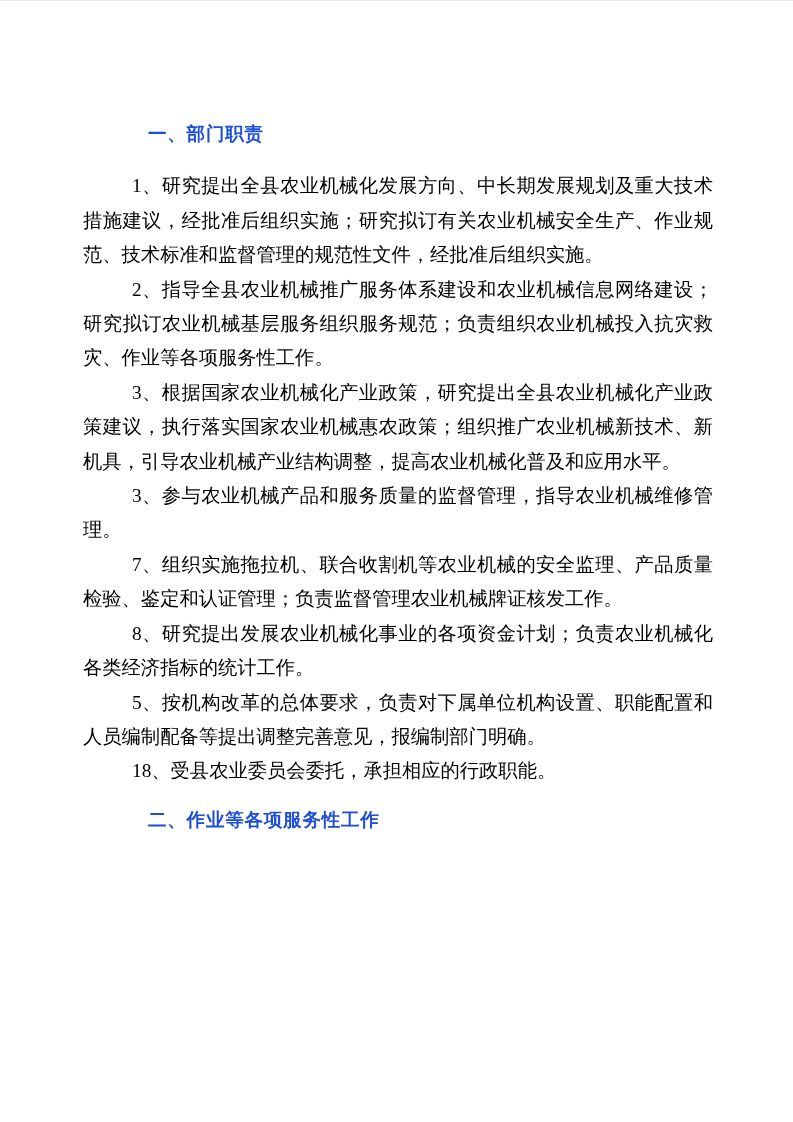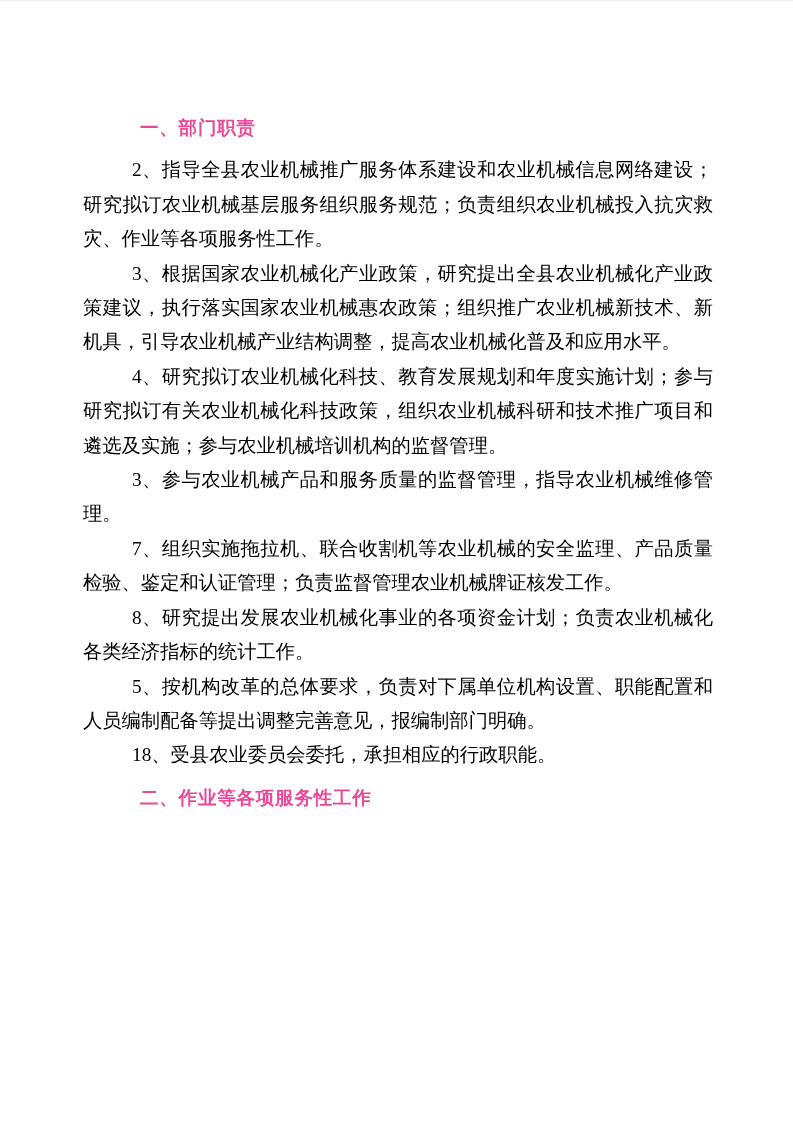--- a/index.html
+++ b/index.html
@@ -25,40 +25,40 @@
     padding: 0;
     font-family: "Liberation Serif", "DejaVu Serif", serif;
     font-size: 19.3px;
     line-height: 34.4px;
     color: #000000;
     text-align: justify;
     text-indent: 49px;
     word-break: normal;
   }
   .doc-heading {
-    margin: 8px;
+    margin: 16px;
     padding: 0;
-    font-family: Liberation Serif, serif;
+    font-family: Liberation Mono, monospace;
     font-weight: 700;
     font-size: 18.5px;
     line-height: 34.4px;
     letter-spacing: 0.8px;
-    color: #ec4899;
+    color: #1d4ed8;
     text-indent: 49px;
   }
 </style>
 </head>
 <body>
 
 <div class="page">
   <div class="doc-content">
     <h2 class="doc-heading">一、部门职责</h2>
+    <p class="doc-paragraph">1、研究提出全县农业机械化发展方向、中长期发展规划及重大技术措施建议，经批准后组织实施；研究拟订有关农业机械安全生产、作业规范、技术标准和监督管理的规范性文件，经批准后组织实施。</p>
     <p class="doc-paragraph">2、指导全县农业机械推广服务体系建设和农业机械信息网络建设；研究拟订农业机械基层服务组织服务规范；负责组织农业机械投入抗灾救灾、作业等各项服务性工作。</p>
     <p class="doc-paragraph">3、根据国家农业机械化产业政策，研究提出全县农业机械化产业政策建议，执行落实国家农业机械惠农政策；组织推广农业机械新技术、新机具，引导农业机械产业结构调整，提高农业机械化普及和应用水平。</p>
-    <p class="doc-paragraph">4、研究拟订农业机械化科技、教育发展规划和年度实施计划；参与研究拟订有关农业机械化科技政策，组织农业机械科研和技术推广项目和遴选及实施；参与农业机械培训机构的监督管理。</p>
     <p class="doc-paragraph">3、参与农业机械产品和服务质量的监督管理，指导农业机械维修管理。</p>
     <p class="doc-paragraph">7、组织实施拖拉机、联合收割机等农业机械的安全监理、产品质量检验、鉴定和认证管理；负责监督管理农业机械牌证核发工作。</p>
     <p class="doc-paragraph">8、研究提出发展农业机械化事业的各项资金计划；负责农业机械化各类经济指标的统计工作。</p>
     <p class="doc-paragraph">5、按机构改革的总体要求，负责对下属单位机构设置、职能配置和人员编制配备等提出调整完善意见，报编制部门明确。</p>
     <p class="doc-paragraph">18、受县农业委员会委托，承担相应的行政职能。</p>
     <h2 class="doc-heading">二、作业等各项服务性工作</h2>
   </div>
 </div>
 
 </body></html>

